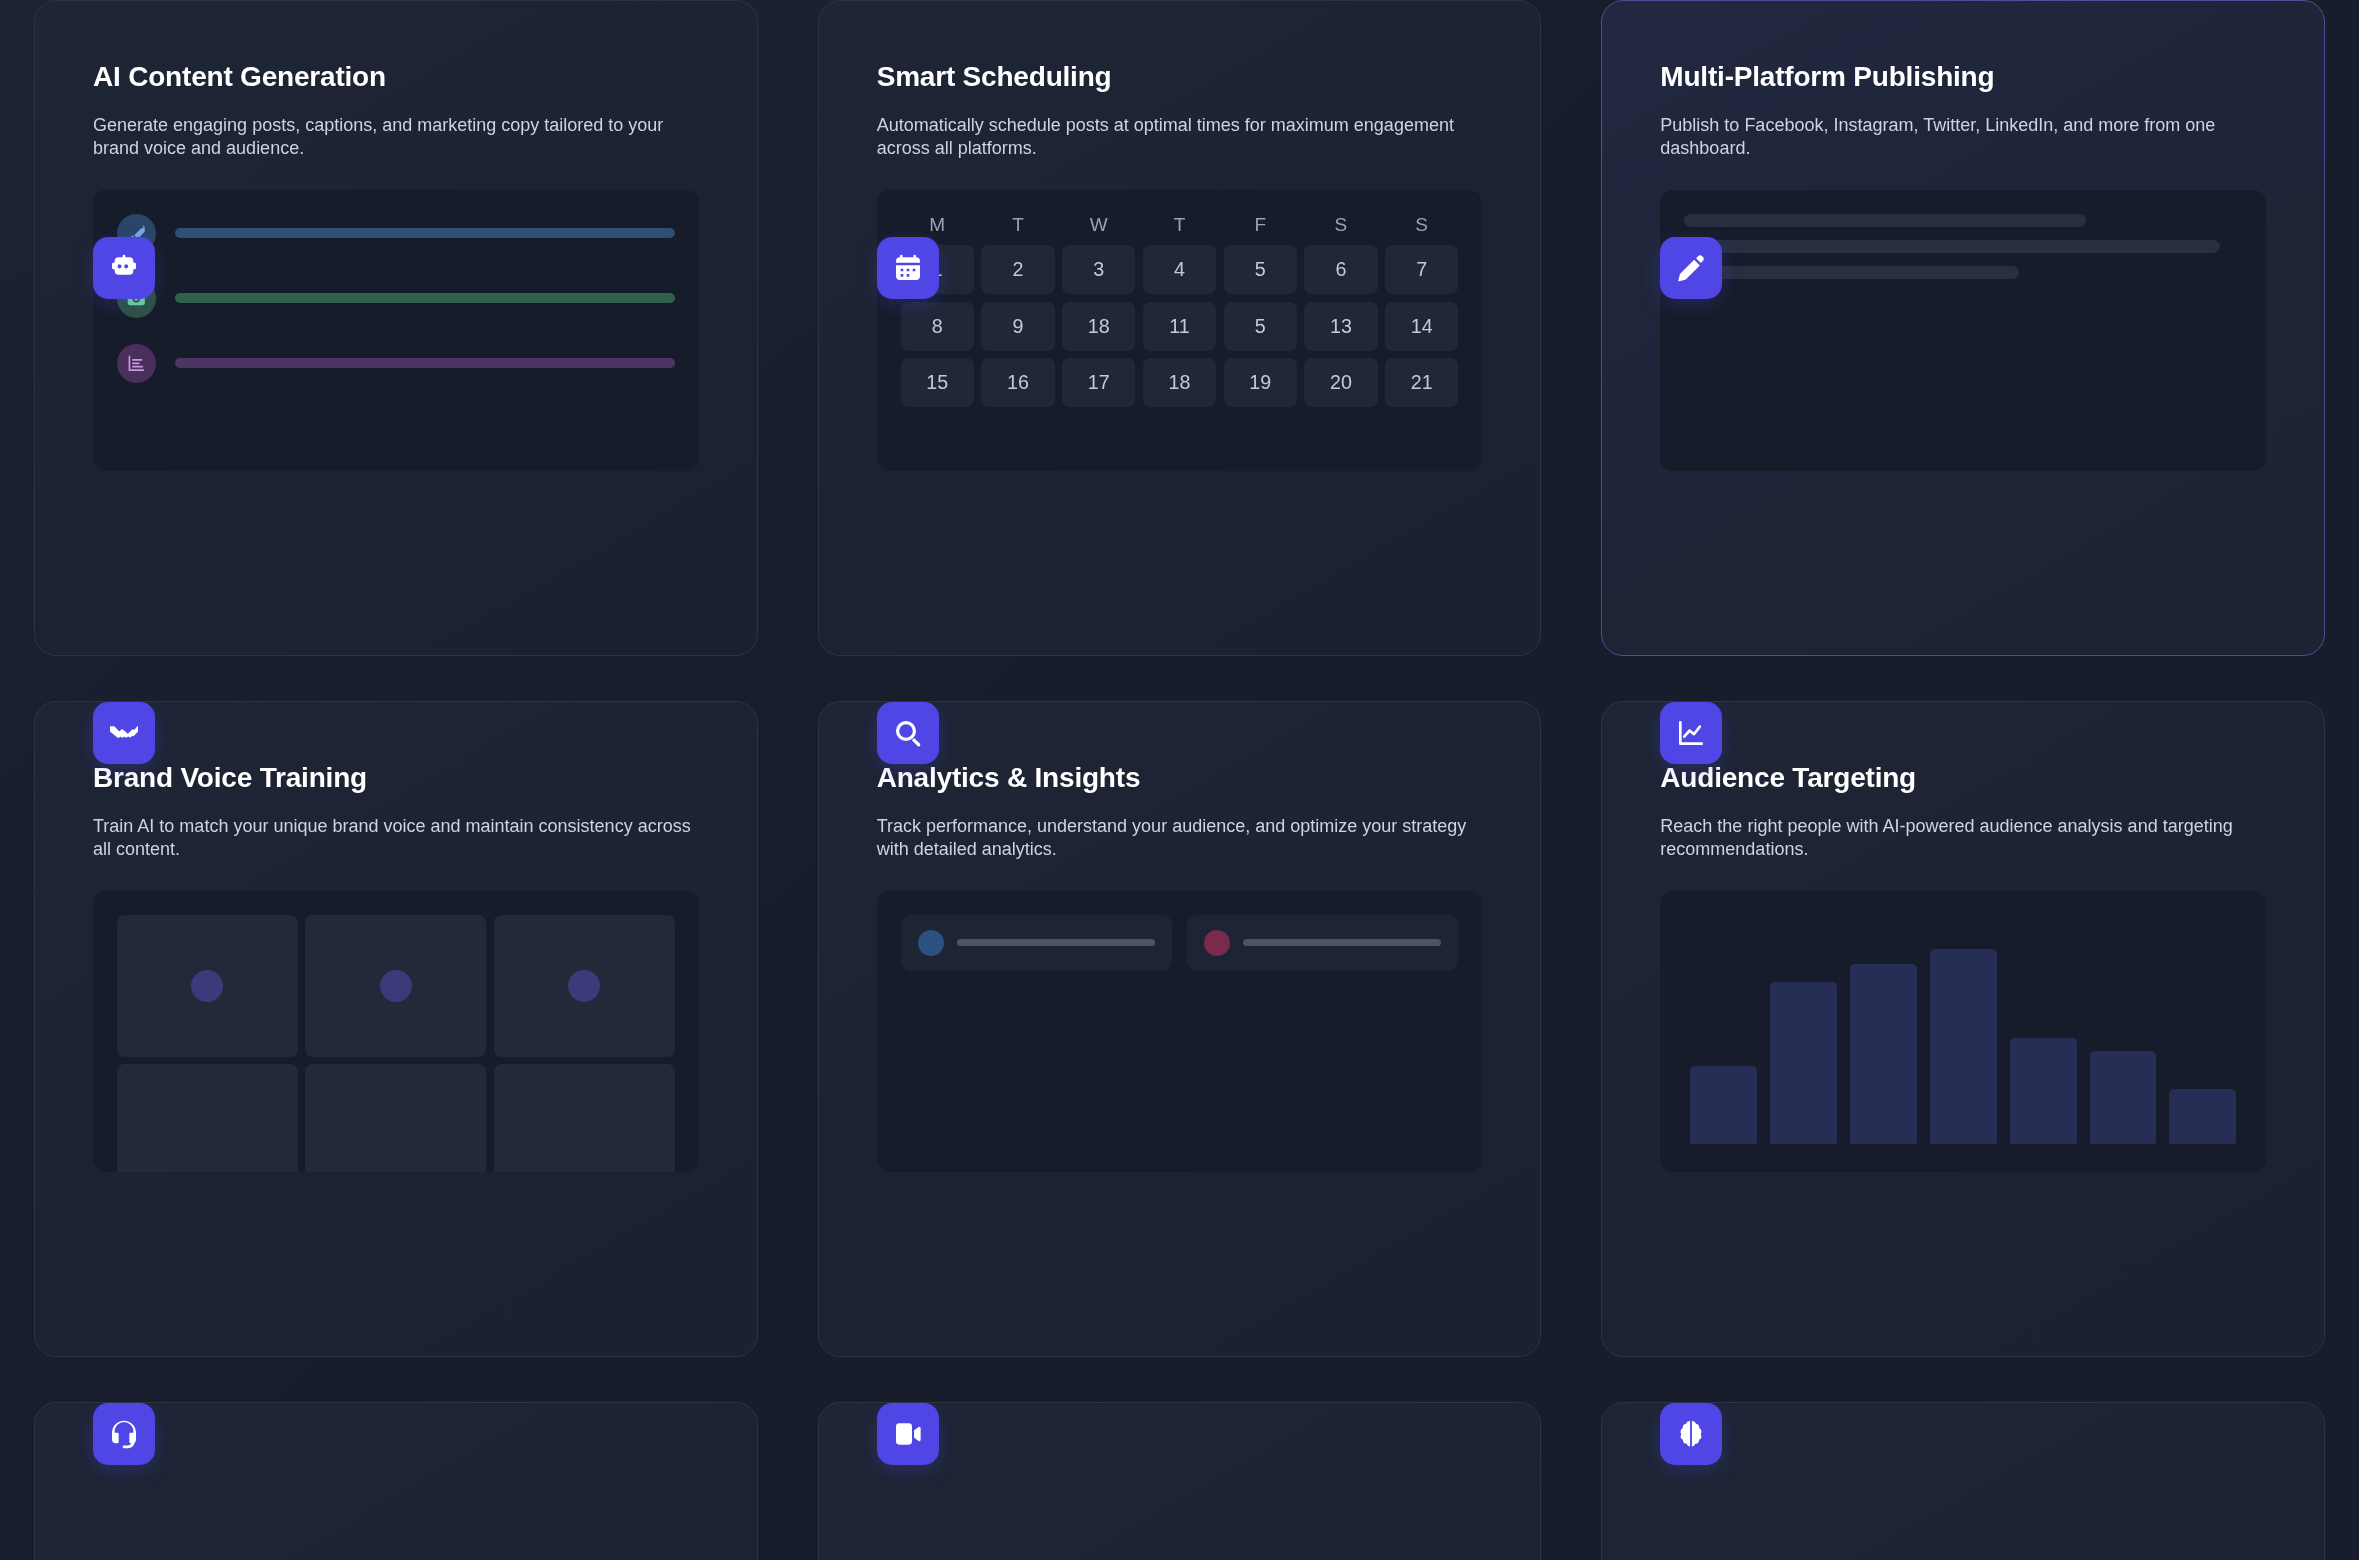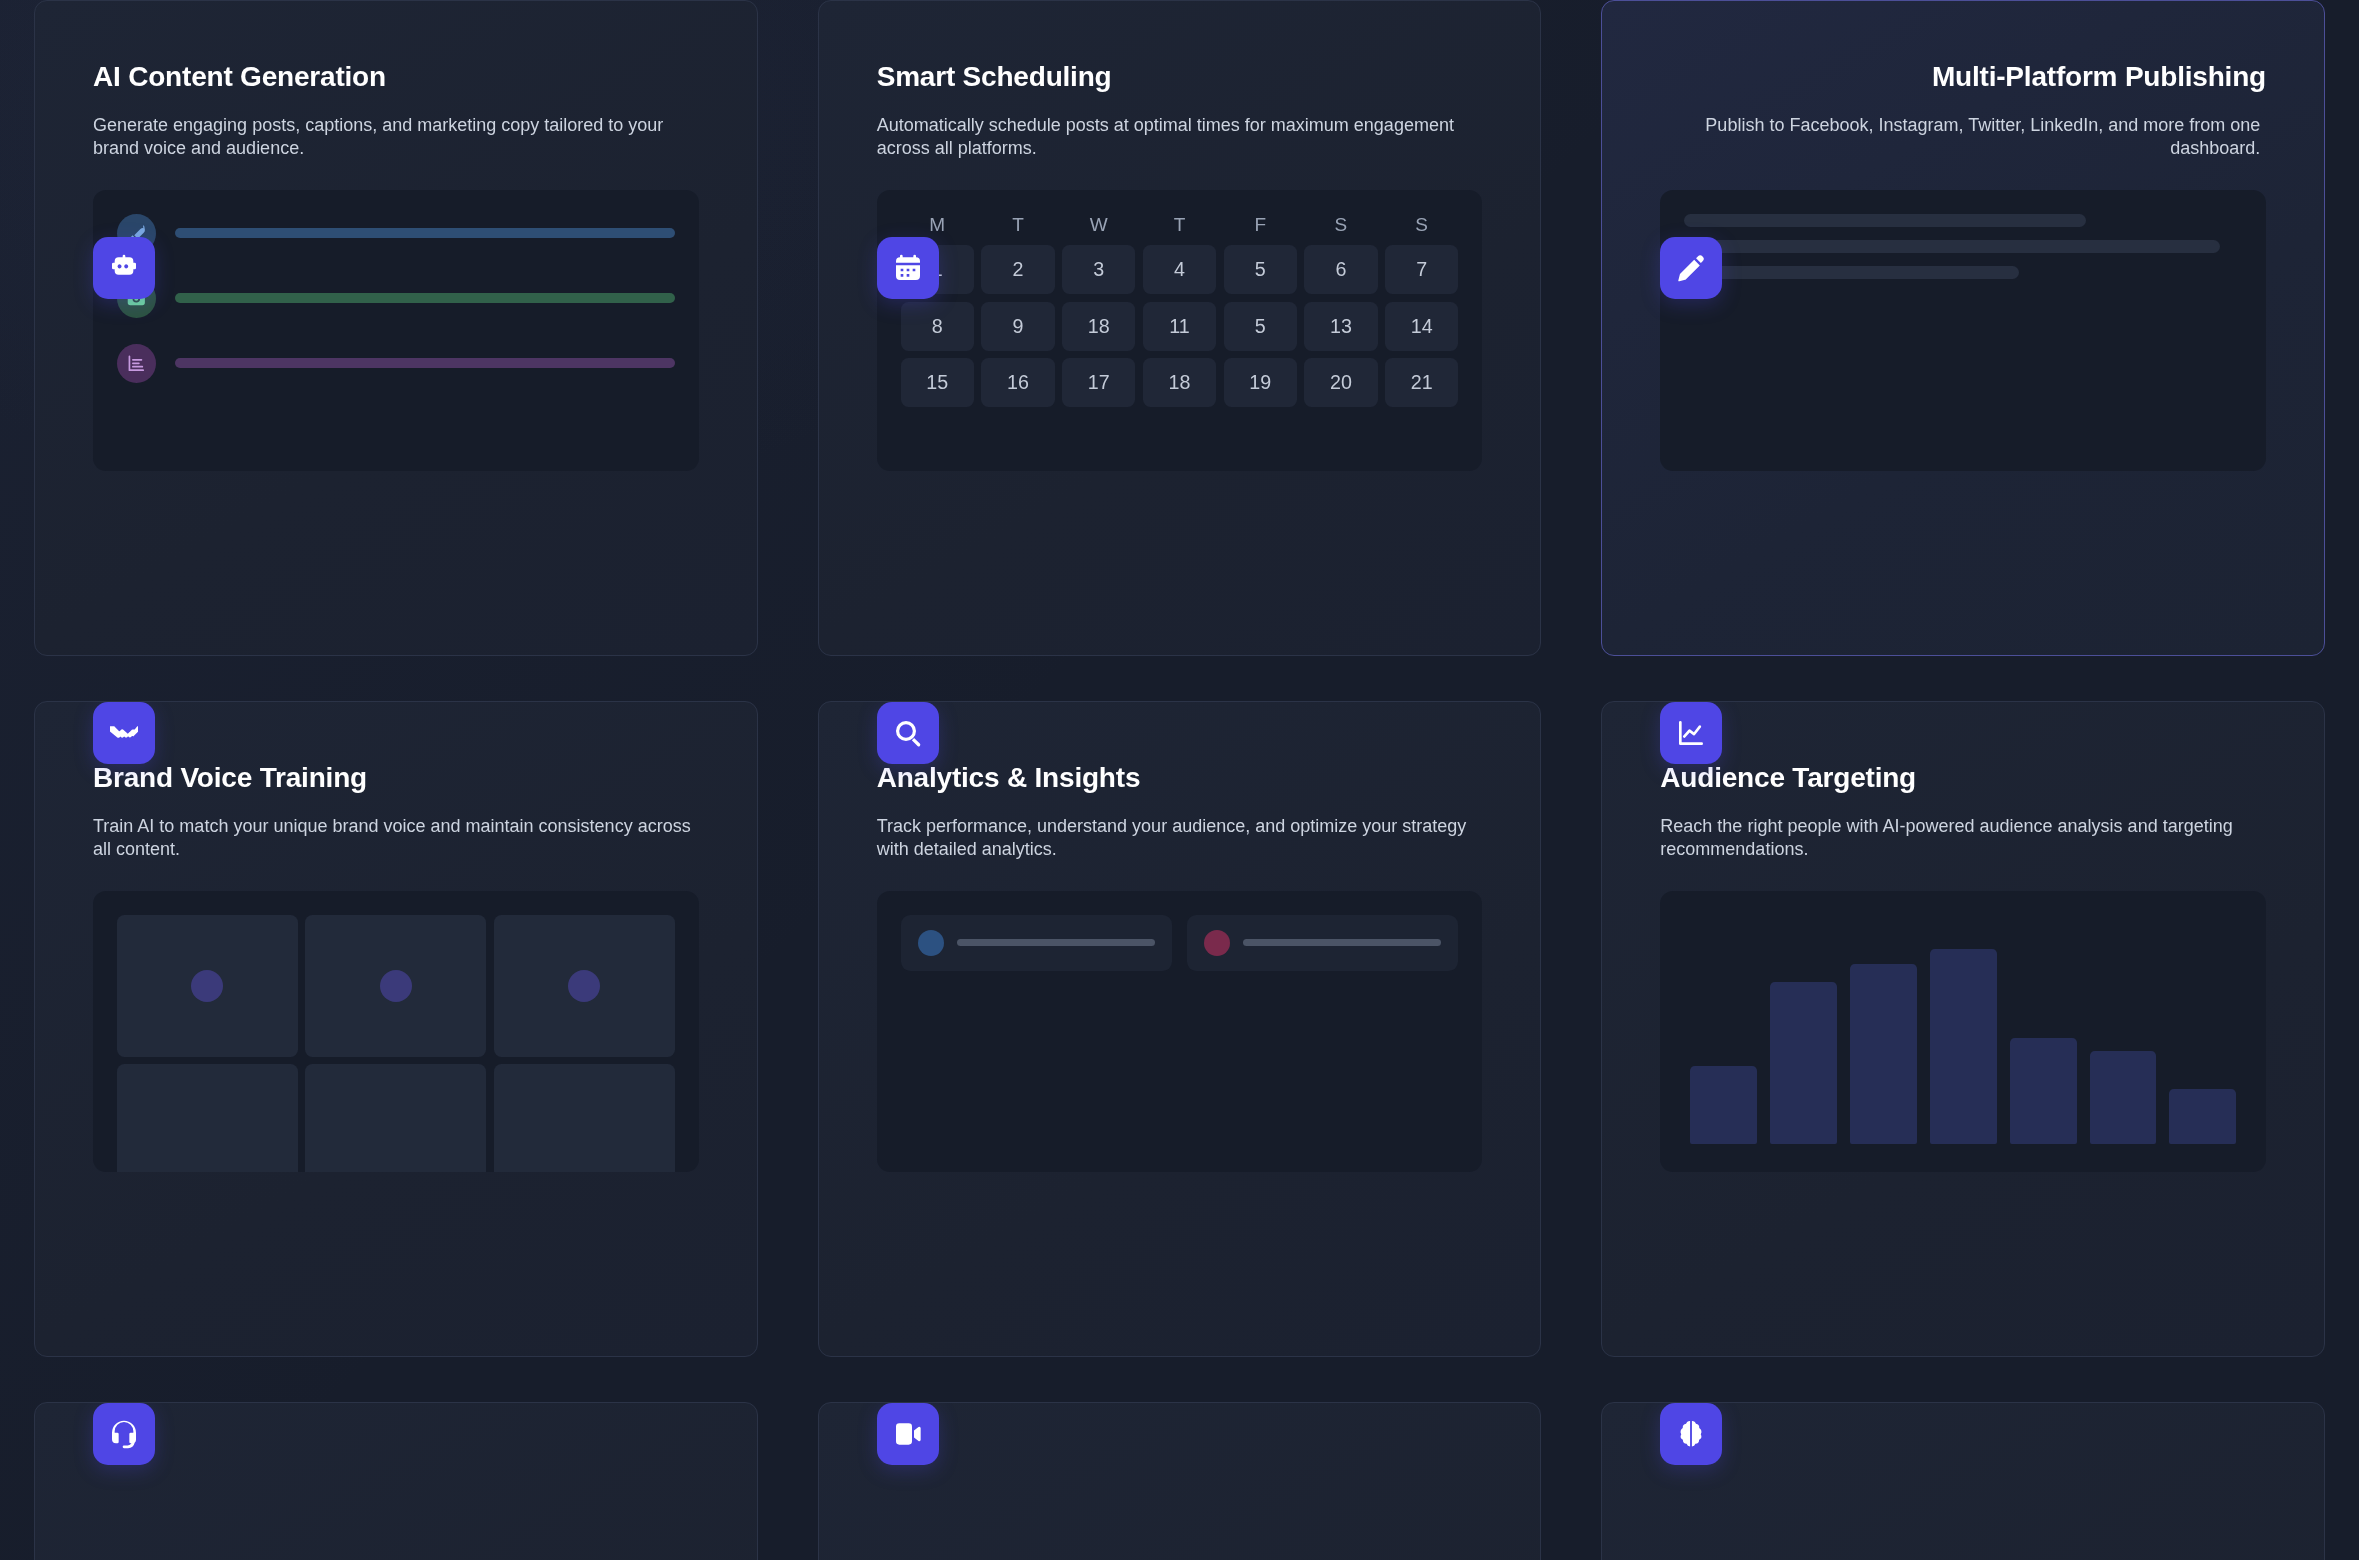--- a/index.html
+++ b/index.html
@@ -33,29 +33,28 @@
     display: grid;
     grid-template-columns: repeat(3, 1fr);
     column-gap: 60px;
     row-gap: 45px;
   }
 
   .card {
     position: relative;
     background: linear-gradient(150deg, #1e2535 0%, #1c2230 60%, #1b2130 100%);
     border: 0.9px solid #2b3347;
-    border-radius: 13px;
+    border-radius: 22px;
     padding: 60px 58px 64px 58px;
     min-height: 656px;
     overflow: hidden;
   }
   .card.highlight {
     border-color: #4c4f98;
     background: linear-gradient(150deg, #212840 0%, #1d2436 60%, #1c2333 100%);
-    text-align: right;
   }
 
   .icon-badge {
     position: absolute;
     top: 0;
     left: 58px;
     width: 62px;
     height: 62px;
     border-radius: 15px;
     background: #4f46e5;

